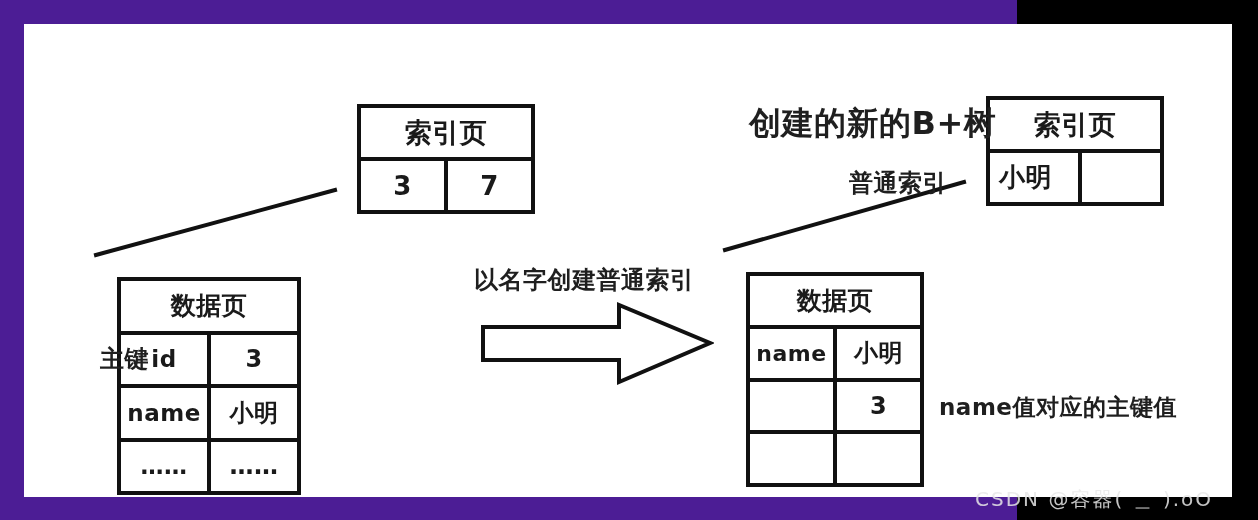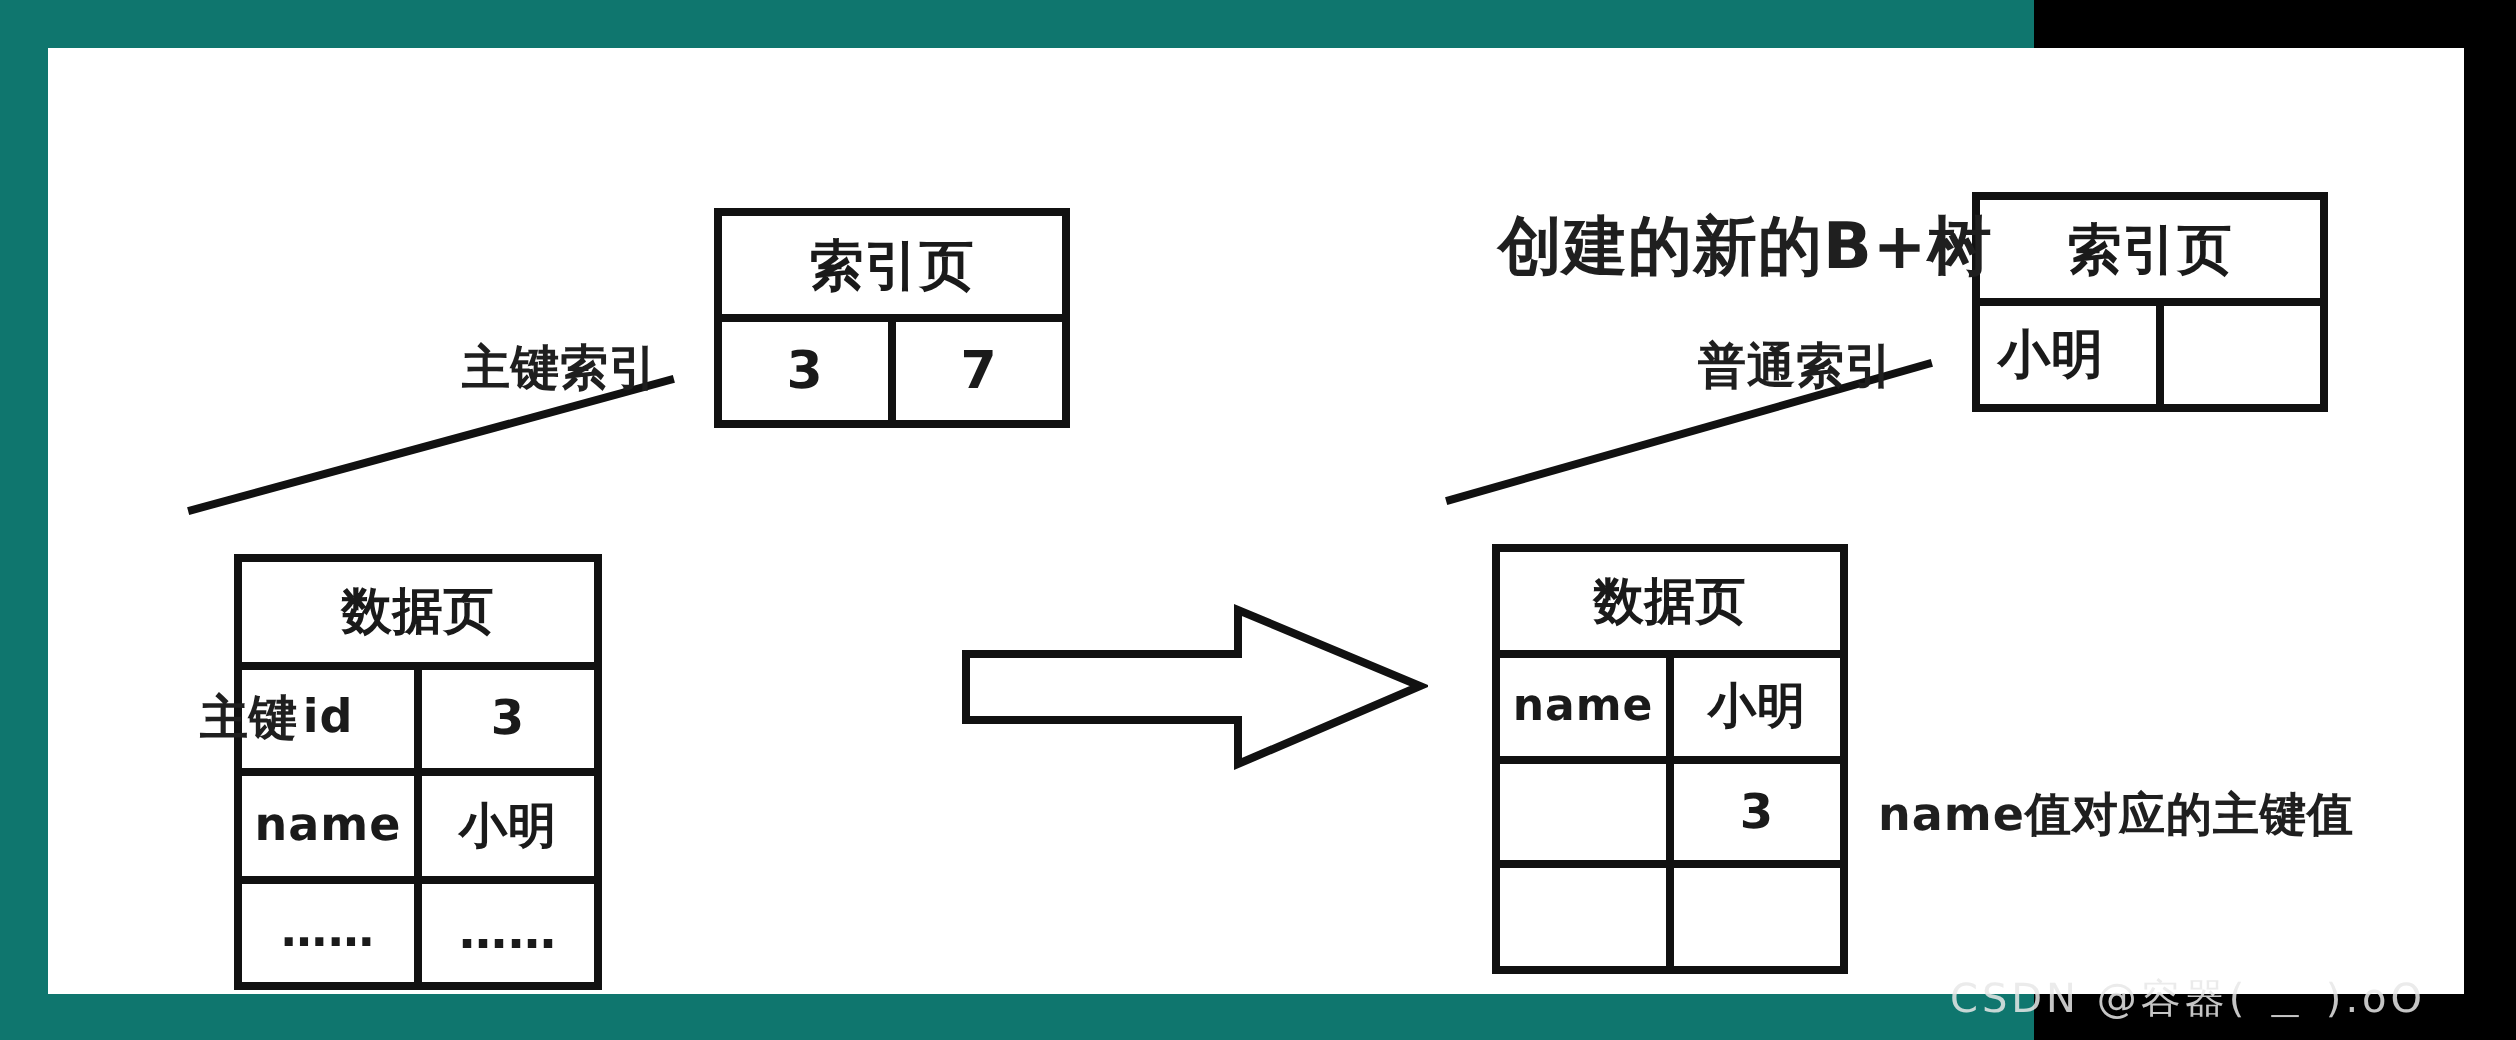--- a/index.html
+++ b/index.html
@@ -5,21 +5,21 @@
   * { box-sizing: border-box; margin: 0; padding: 0; }
   html, body {
     width: 1258px; height: 520px;
     background: #000000;
     font-family: "DejaVu Sans", "Liberation Sans", sans-serif;
     overflow: hidden;
   }
   #root {
     position: relative;
     width: 1017px; height: 520px;
-    background: #0f766e;
+    background: #4c1d95;
     text-decoration: underline;
   }
   
   #canvas {
     position: absolute;
     left: 24px; top: 24px;
     width: 1208px; height: 473px;
     background: #ffffff;
   }
   .abs { position: absolute; }
@@ -150,23 +150,23 @@
       <div class="row">
         <div class="cell kcol">name</div>
         <div class="cell">小明</div>
       </div>
       <div class="row">
         <div class="cell kcol">……</div>
         <div class="cell">……</div>
       </div>
     </div>
 
-    <div class="lbl" id="label-pk-index">主键索引</div>
     <div class="lbl" id="label-pk">主键</div>
 
+    <div class="lbl" id="label-create-index">以名字创建普通索引</div>
 
     <svg class="abs" style="left:455px; top:277px;" width="235" height="85" viewBox="0 0 235 85" xmlns="http://www.w3.org/2000/svg">
       <polygon points="4,26 140,26 140,4 231,42 140,81 140,59 4,59" fill="#ffffff" stroke="#111111" stroke-width="4" stroke-linejoin="miter"></polygon>
     </svg>
 
     <div class="tbl" id="index-page-right">
       <div class="row header">
         <div class="cell">索引页</div>
       </div>
       <div class="row keys">

